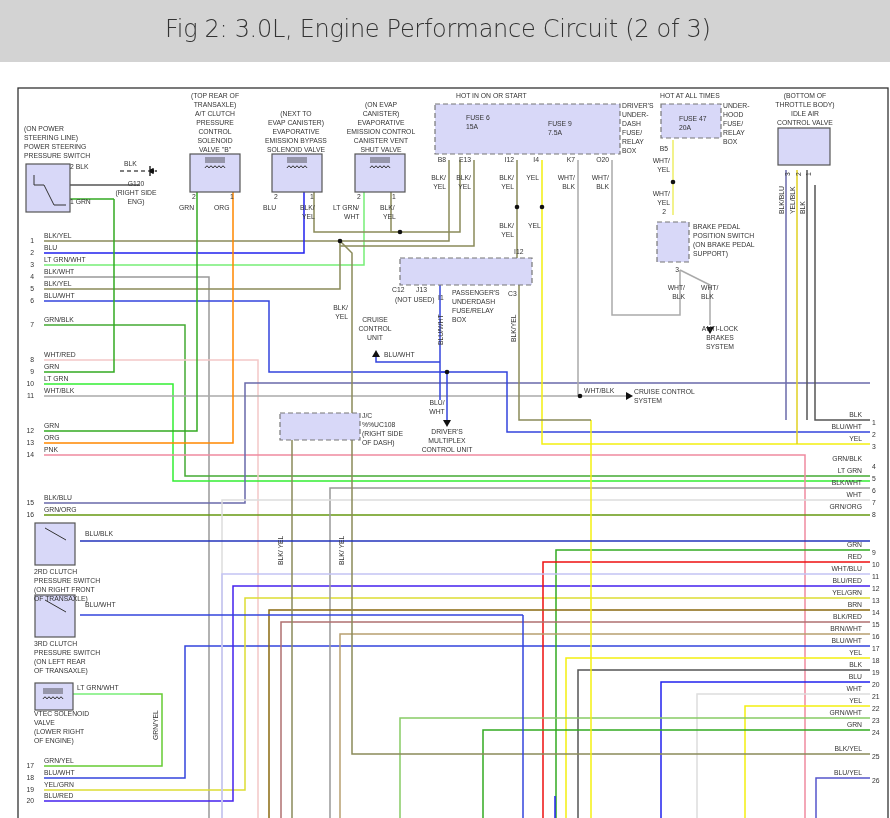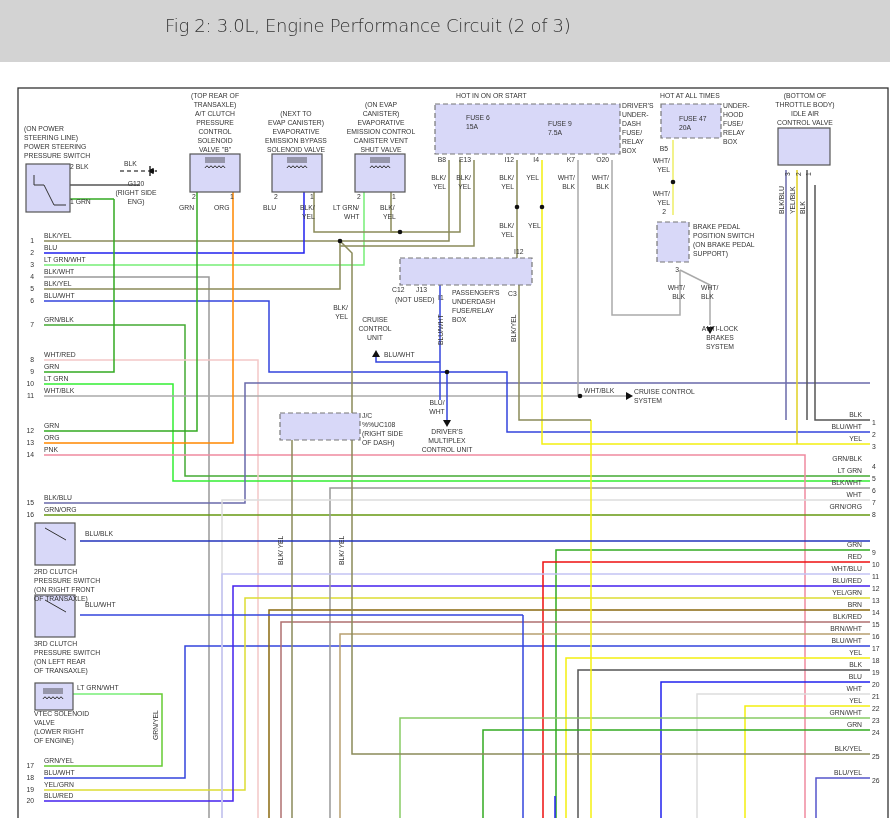--- a/index.html
+++ b/index.html
@@ -1,18 +1,18 @@
 <!DOCTYPE html>
 <html><head>
 <meta charset="utf-8">
 <style>
   html,body{margin:0;padding:0;background:#fff;}
   body{width:890px;height:818px;overflow:hidden;position:relative;font-family:"Liberation Sans",sans-serif;}
   .header{position:absolute;left:0;top:0;width:890px;height:62px;background:#d3d3d3;}
-  .header .title{position:absolute;left:165px;top:15px;font-size:18px;color:#333;font-family:"DejaVu Sans",sans-serif;font-weight:300;letter-spacing:-0.3px;}
+  .header .title{position:absolute;left:165px;top:15px;font-size:24px;color:#333;font-family:"DejaVu Sans",sans-serif;font-weight:300;letter-spacing:-0.3px;}
   svg{position:absolute;left:0;top:0;}
   svg text{font-family:"Liberation Sans",sans-serif;font-size:6.8px;fill:#333;}
   .comp{fill:#d8d8f8;stroke:#555;stroke-width:1.2;}
   .dashbox{fill:#d8d8f8;stroke:#777;stroke-width:1.2;stroke-dasharray:5,3;}
 </style>
 </head>
 <body>
 
 <div class="header">
   <div class="title">Fig 2: 3.0L, Engine Performance Circuit (2 of 3)</div>

